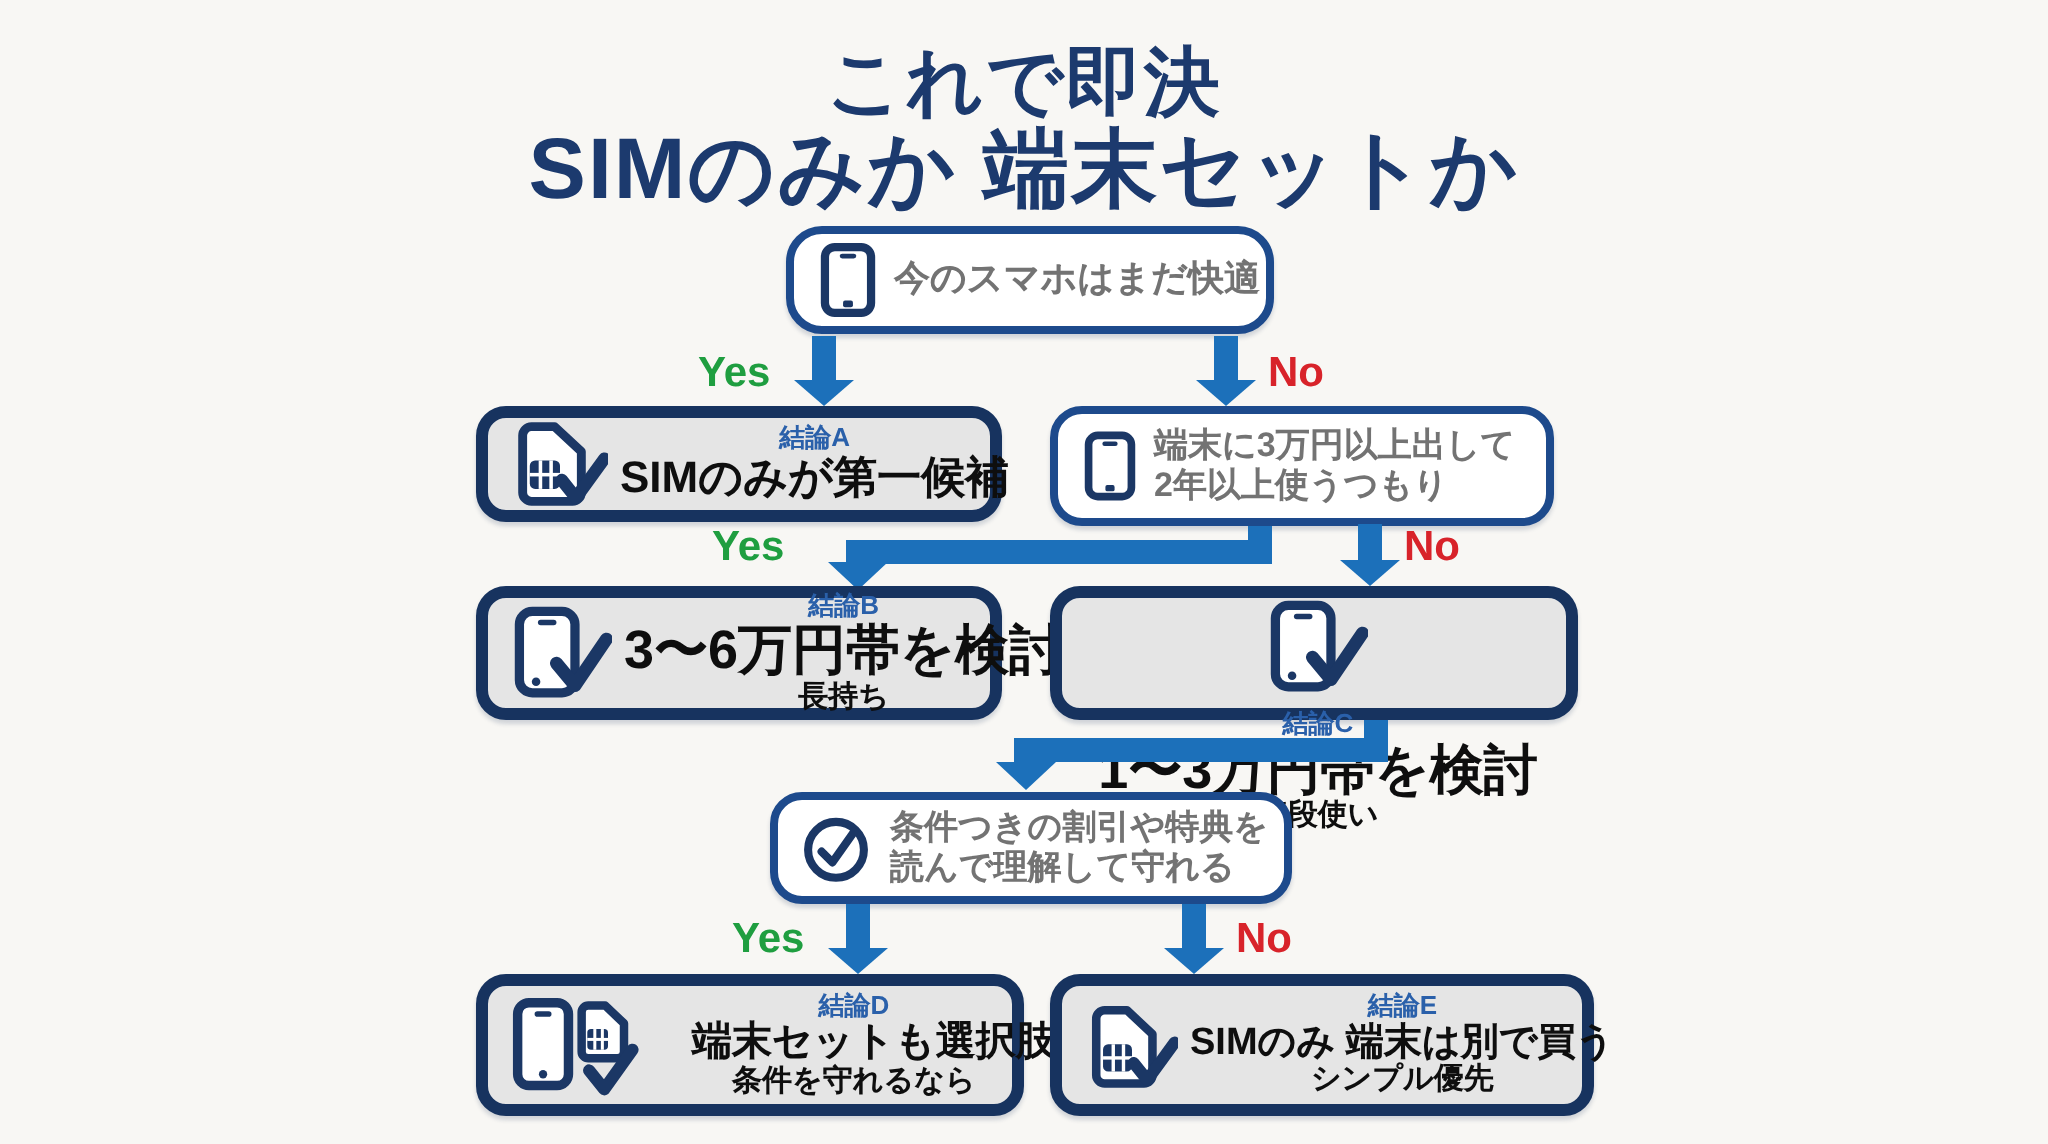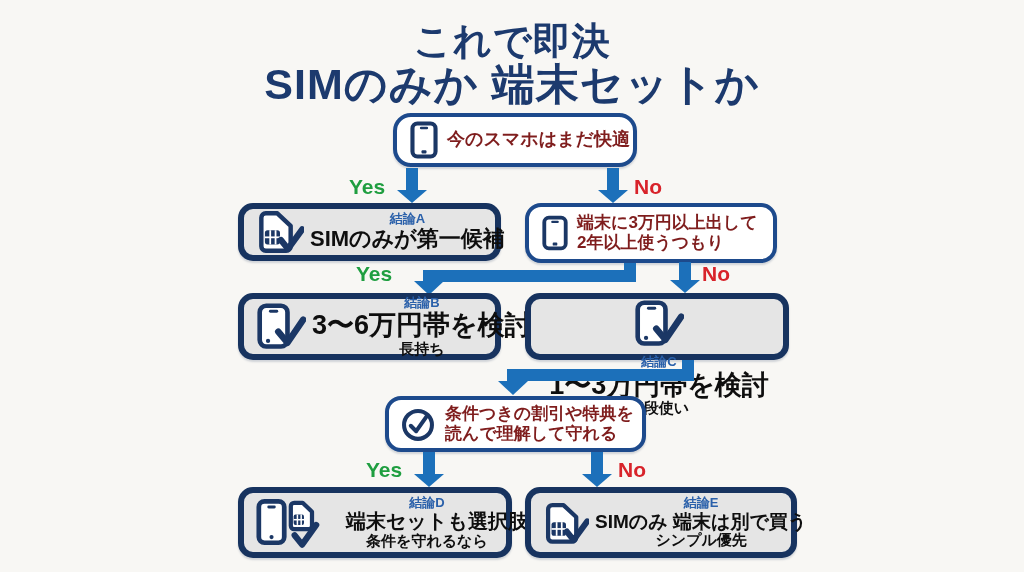--- a/index.html
+++ b/index.html
@@ -37,21 +37,21 @@
   
   .cbox{
     position:absolute;box-sizing:border-box;
     background:#e5e5e5;
     border:6px solid #17335f;
     border-radius:15px;
     display:flex;align-items:center;
     padding:0 8px 0 12px;gap:6px;
     box-shadow:0 2px 2px rgba(30,50,90,0.18);
   }
-  .qtext{color:#7f1d1d;font-weight:bold;font-size:18px;line-height:1.2;white-space:nowrap;}
+  .qtext{color:#737373;font-weight:bold;font-size:18px;line-height:1.2;white-space:nowrap;}
   .qtext.small{font-size:17px;}
   .ctext{flex:1;display:flex;flex-direction:column;align-items:center;justify-content:center;line-height:1.12;}
   .tag{color:#2a60aa;font-size:13px;font-weight:bold;}
   .main{color:#0e0e0e;font-size:27px;font-weight:bold;white-space:nowrap;}
   .sub{color:#0e0e0e;font-size:15px;font-weight:bold;}
 
   
   .varrow{position:absolute;width:30px;display:flex;flex-direction:column;align-items:center;}
   .varrow .stem{width:12px;background:#1c70ba;flex:1;}
   .varrow .head{width:0;height:0;border-left:15px solid transparent;border-right:15px solid transparent;border-top:13px solid #1c70ba;}

